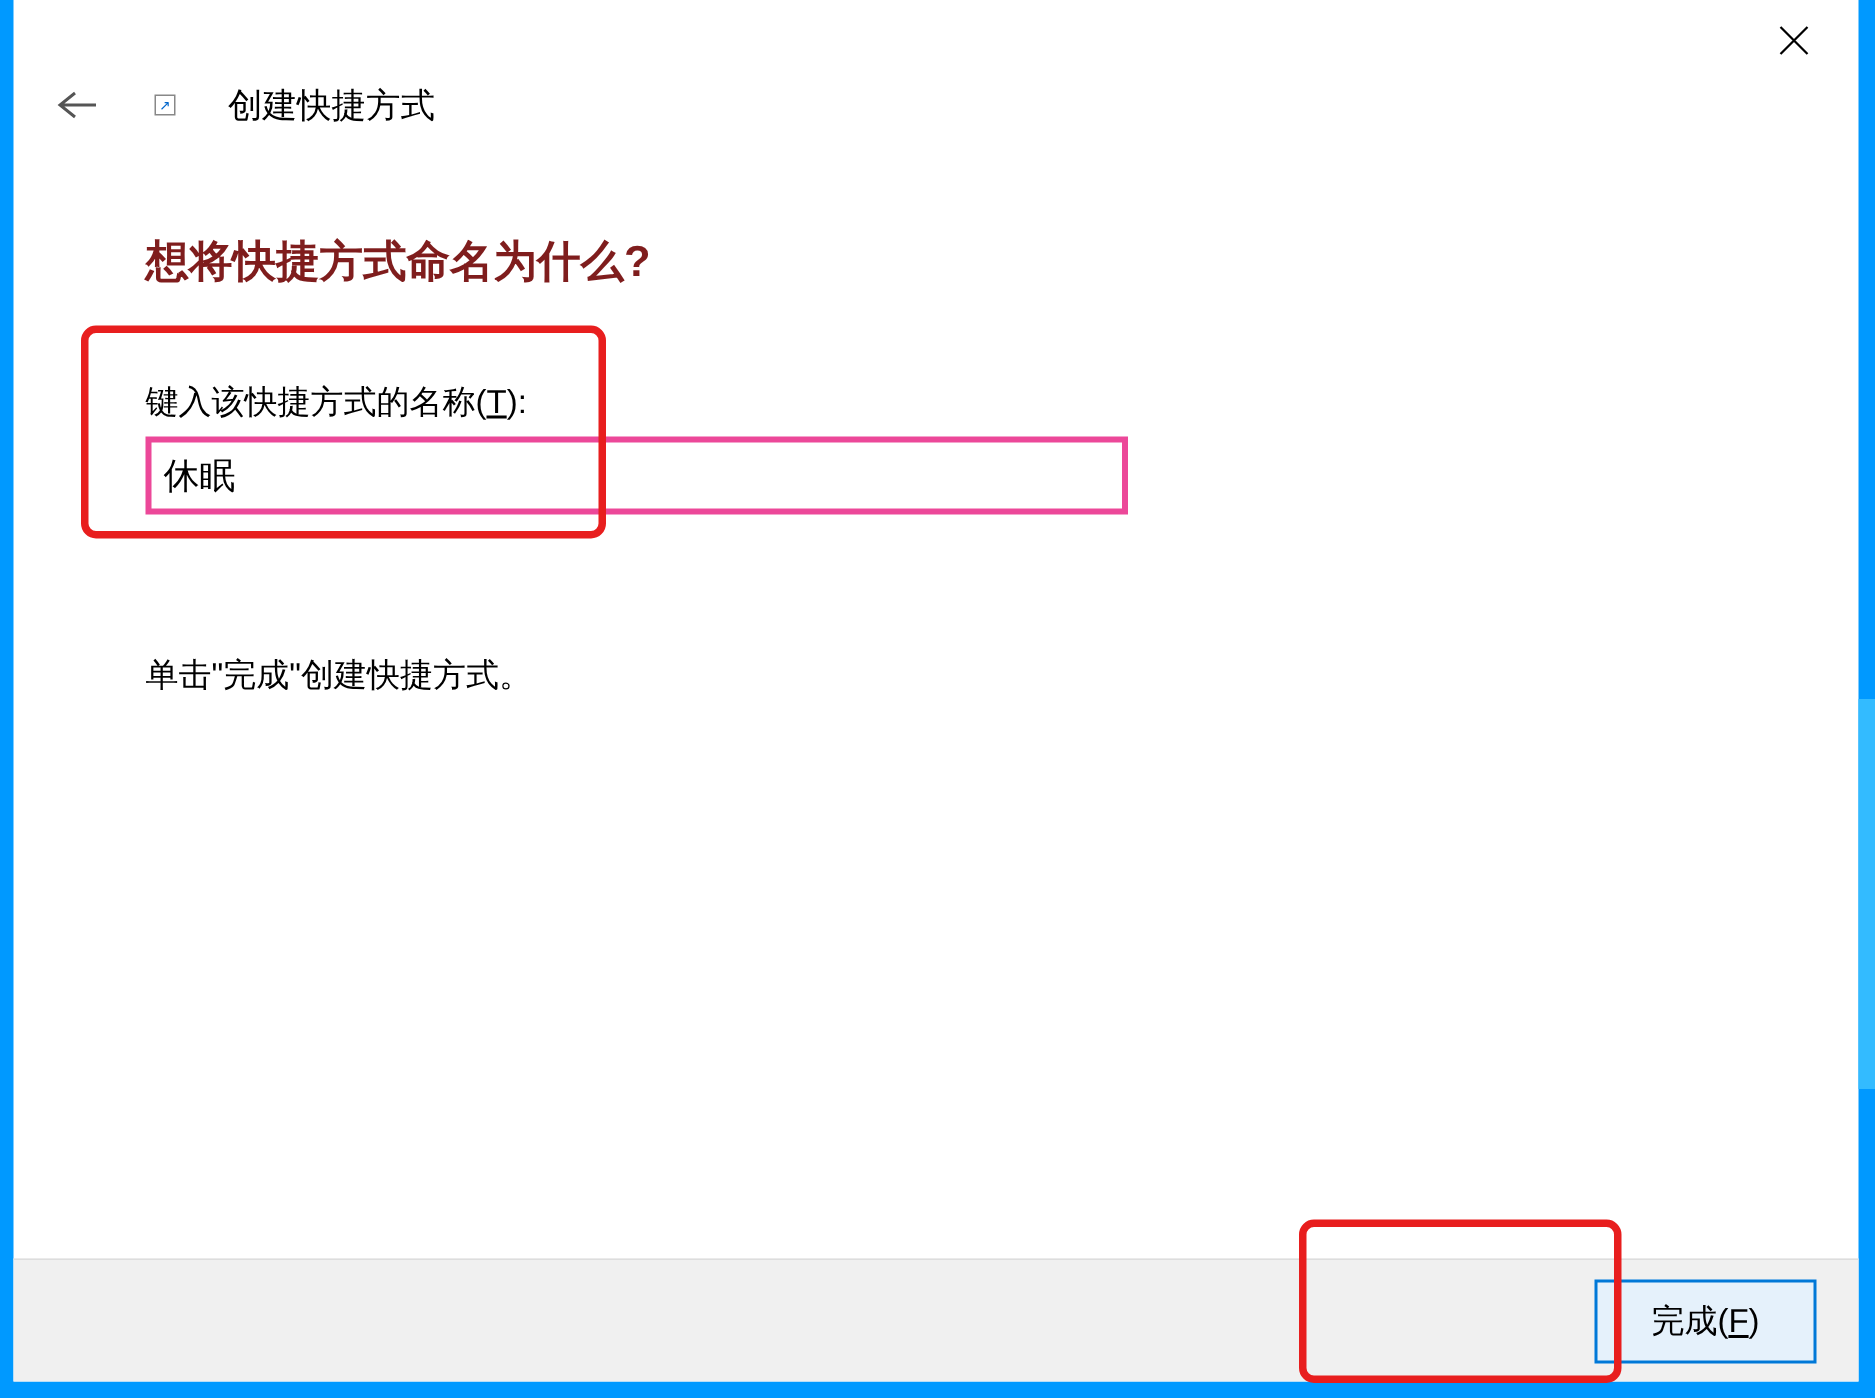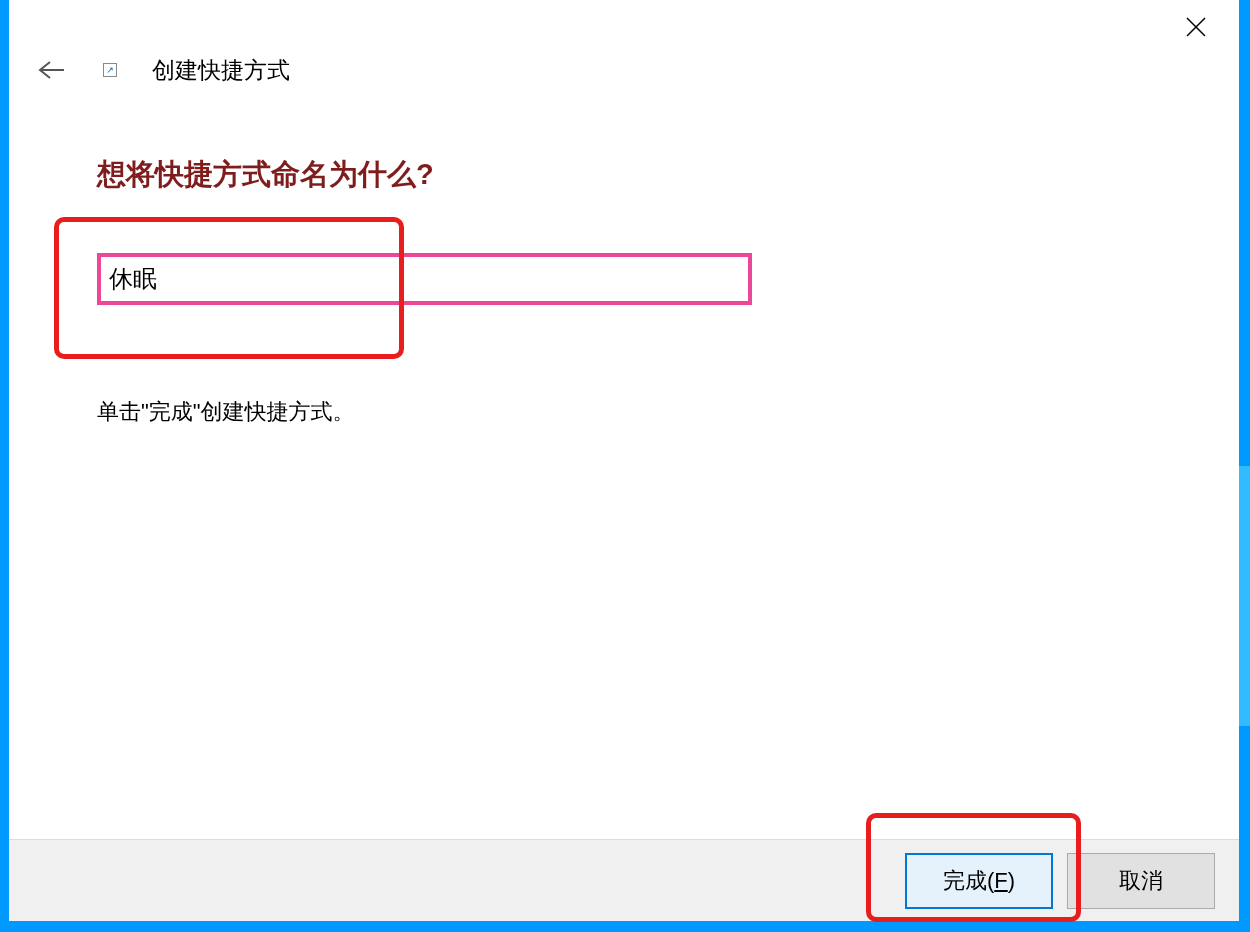--- a/index.html
+++ b/index.html
@@ -198,28 +198,30 @@
     </div>
     <span class="shortcut-icon"></span>
     <span class="dialog-title">创建快捷方式</span>
   </div>
 
   <div class="content-area">
     <h1 class="heading">想将快捷方式命名为什么?</h1>
 
     <div class="input-section">
       <div class="highlight-box-1"></div>
+      <div class="input-label">
+        <span>键入该快捷方式的名称(</span><span class="underline">T</span><span>):</span>
+      </div>
       <input type="text" class="name-input" value="休眠" style="">
     </div>
 
     <div class="instruction-text">单击"完成"创建快捷方式。</div>
   </div>
 
   <div class="footer">
     <div class="highlight-box-2"></div>
     <button class="btn btn-primary">
       <span>完成(</span><span class="underline">F</span><span>)</span>
     </button>
-    <button class="btn">取消</button>
   </div>
 </div>
 
 <div class="right-accent"></div>
 
 </body></html>

